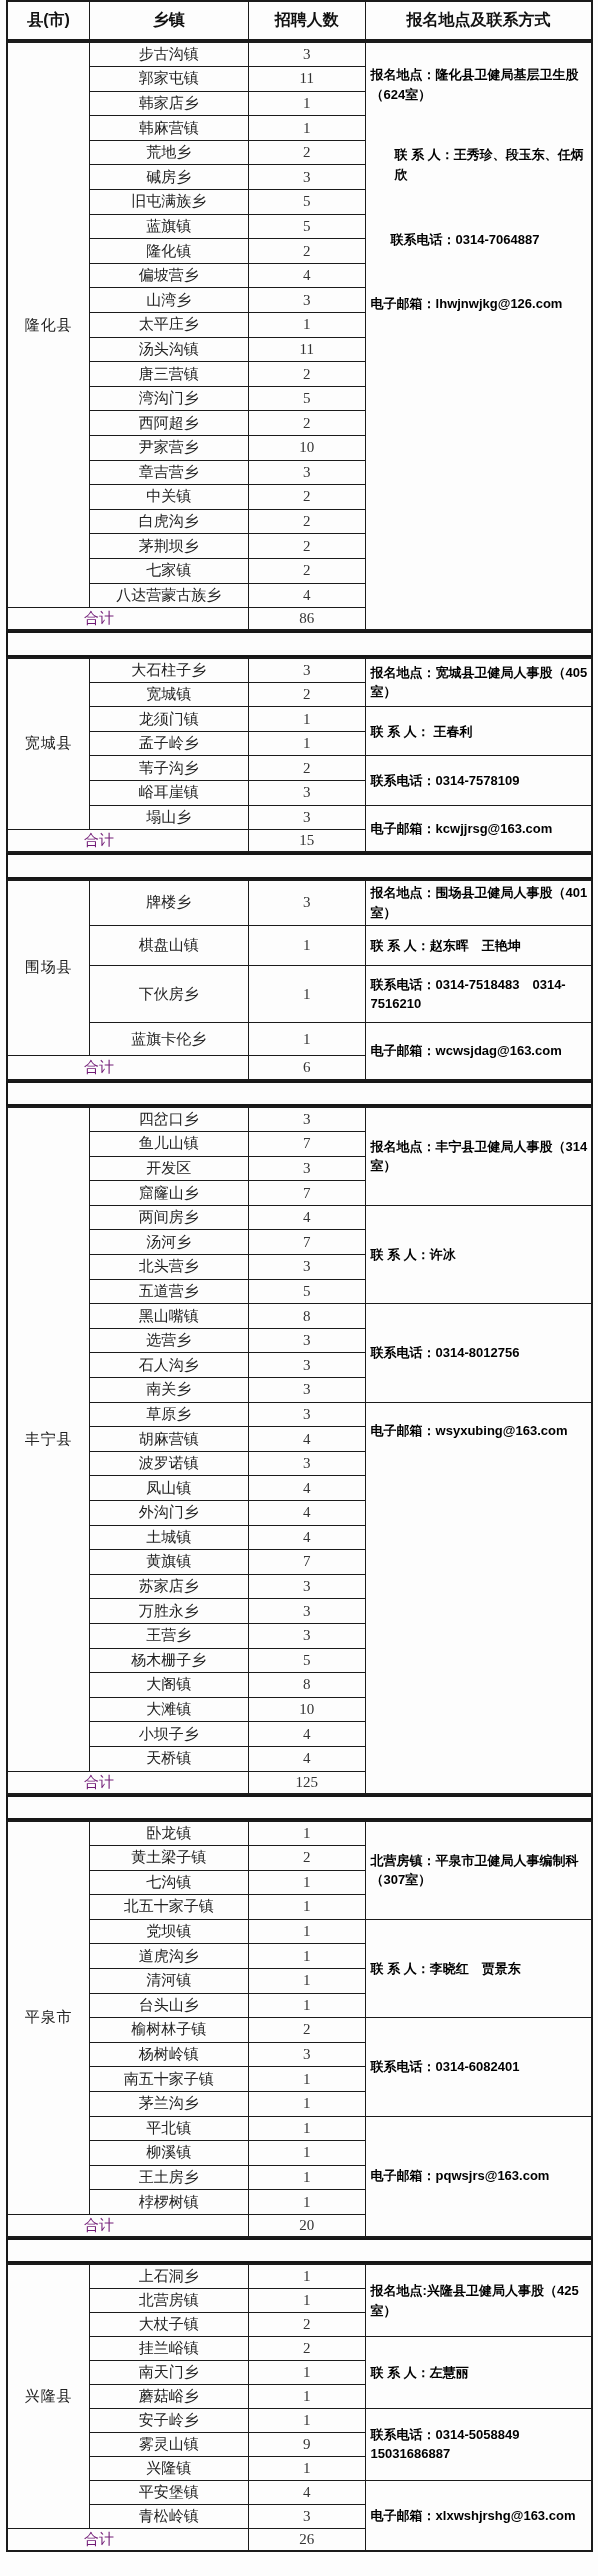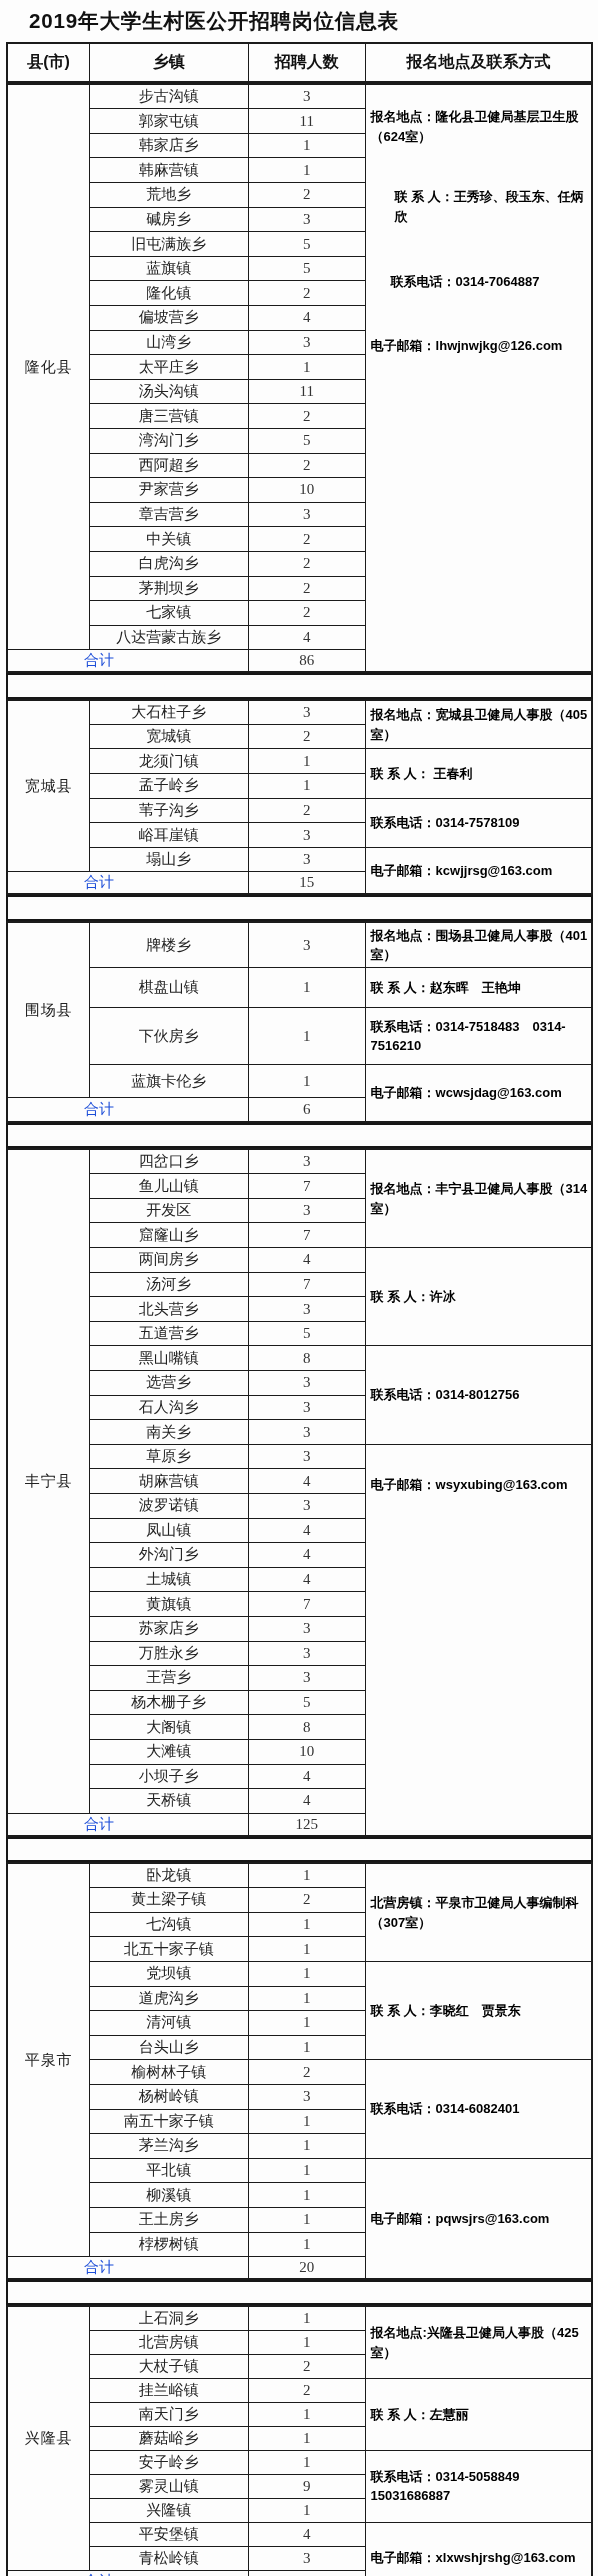--- a/index.html
+++ b/index.html
@@ -29,43 +29,42 @@
   td.county{
     text-align:center;font-size:15px;color:#222;letter-spacing:0.8px;
   }
   td.town{text-align:center;font-size:15px;color:#222;}
   td.count{text-align:center;font-size:15px;color:#333;}
   td.contact{
     font-family:"Liberation Sans","DejaVu Sans",sans-serif;
     font-weight:bold;font-size:13px;color:#000;
     padding:1.6px 3.2px 1.6px 4.8px;line-height:1.5;text-align:left;
   }
-  td.contact.vtop{vertical-align:top;padding-top:30px;}
+  td.contact.vtop{vertical-align:top;padding-top:18px;}
   td.contact.prewrap{white-space:pre-line;}
   td.merged{vertical-align:top;}
   .cpara{margin:0 0 0 0;}
   .cpara.p-loc{margin-top:20.6px;}
   .cpara.p-person{margin-top:41px;padding-left:24px;}
   .cpara.p-phone{margin-top:46px;margin-left:20px;}
   .cpara.p-email{margin-top:44px;}
   tr.total-row td{border-top:1.9px solid #111;}
   td.total-label{
-    text-align:center;font-size:15px;color:#1d4ed8;padding-right:59px;
+    text-align:center;font-size:15px;color:#701a75;padding-right:59px;
   }
   .gap{
     width:583px;height:21.4px;margin-left:6.3px;
     border:2px solid #161616;border-top-width:2px;
     background:#fdfdfd;
   }
 </style>
 </head>
 <body>
 
 <div class="page">
-  <div class="title">2019年大学生村医公开招聘岗位信息表</div>
 
   <table class="tbl header-tbl">
     <colgroup>
         <col class="c1">
         <col class="c2">
         <col class="c3">
         <col class="c4">
       </colgroup>
     <tbody>
       <tr>

